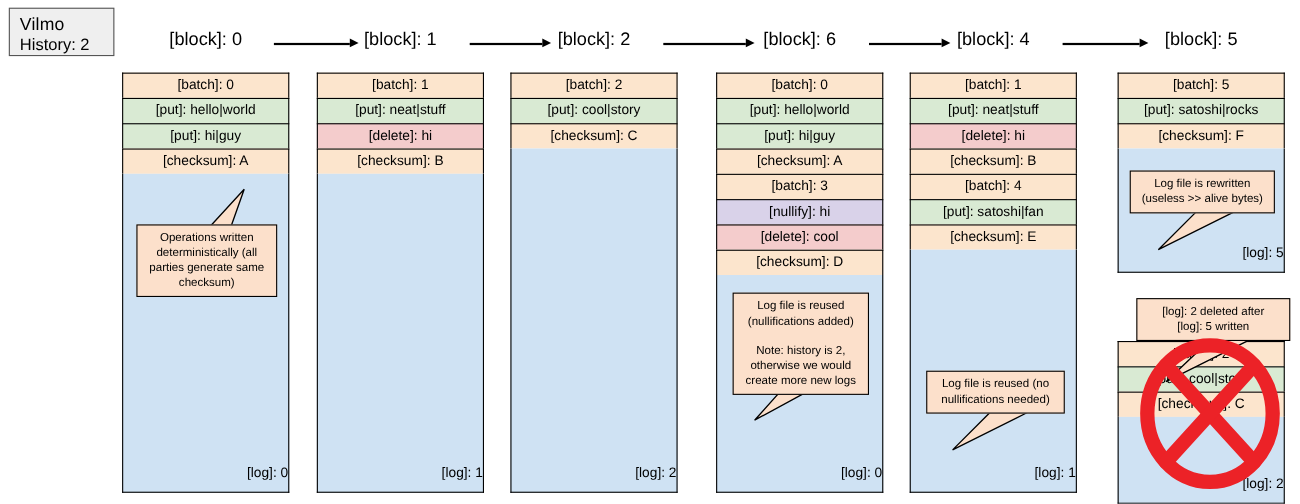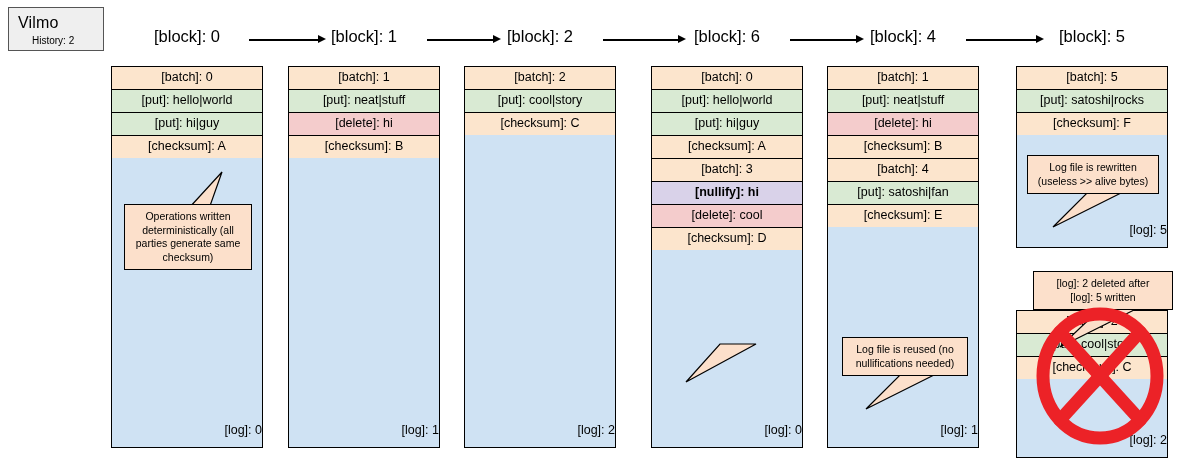--- a/index.html
+++ b/index.html
@@ -27,24 +27,23 @@
     border: 1.4px solid #555555;
     box-sizing: border-box;
     padding: 4px 0 0 9px;
   }
   #vilmo-title {
     font-size: 16px;
     line-height: 21px;
     letter-spacing: .2px;
   }
   #vilmo-sub {
-    font-size: 10px;
+    font-size: 15px;
     line-height: 13px;
     margin-top: 1px;
-    margin-left: 14px;
   }
 
   
   .block-header {
     position: absolute;
     top: 26px;
     width: 152px;
     text-align: center;
     font-size: 16.5px;
     line-height: 20px;
@@ -88,21 +87,21 @@
     border-bottom: none;
     font-size: 12.5px;
     line-height: 21px;
     text-align: center;
     white-space: nowrap;
     overflow: hidden;
   }
   .row.batch     { background: #fce5cd; }
   .row.put       { background: #d9ead3; }
   .row.delete    { background: #f4cccc; }
-  .row.nullify   { background: #d9d2e9; font-weight: bold; }
+  .row.nullify   { background: #d9d2e9; }
   .row.checksum  { background: #fce5cd; }
 
   .logarea {
     position: relative;
     box-sizing: border-box;
     background: #cfe2f3;
     border: 1px solid #000;
     border-top: none;
   }
   .log-label {
@@ -219,20 +218,26 @@
   <div class="row batch">[batch]: 3</div>
   <div class="row nullify">[nullify]: hi</div>
   <div class="row delete">[delete]: cool</div>
   <div class="row checksum">[checksum]: D</div>
   <div class="logarea" style="height:198px">
     <div class="callout-tail" style="left:32px;top:92px">
       <svg width="80" height="42">
           <polygon points="2,40 72,2 36,2" fill="#fce0cb" stroke="#000" stroke-width="1.2"></polygon>
         </svg>
     </div>
+    <div class="callout" style="left:14px;top:16px;width:124px">Log file is reused
+(nullifications added)
+
+Note: history is 2,
+otherwise we would
+create more new logs</div>
     <div class="log-label">[log]: 0</div>
   </div>
 </div>
 
 <div class="column" style="left:827px">
   <div class="row batch">[batch]: 1</div>
   <div class="row put">[put]: neat|stuff</div>
   <div class="row delete">[delete]: hi</div>
   <div class="row checksum">[checksum]: B</div>
   <div class="row batch">[batch]: 4</div>

